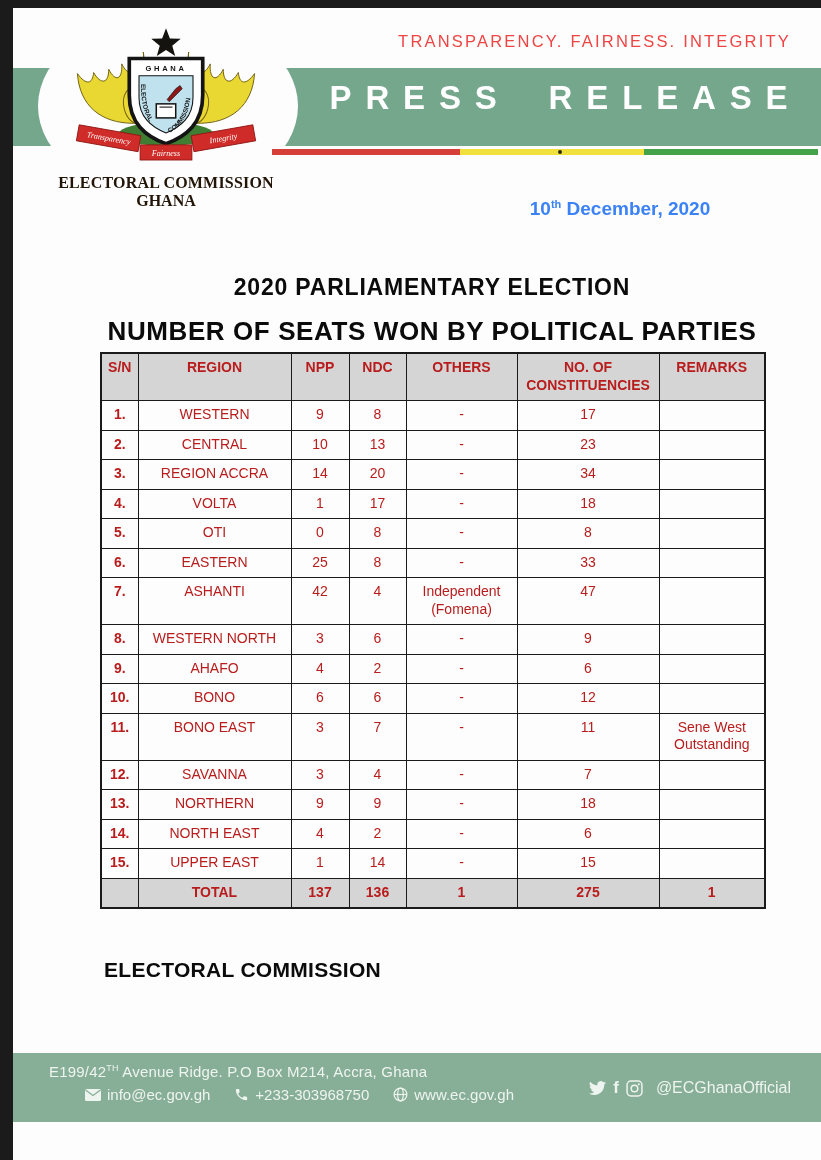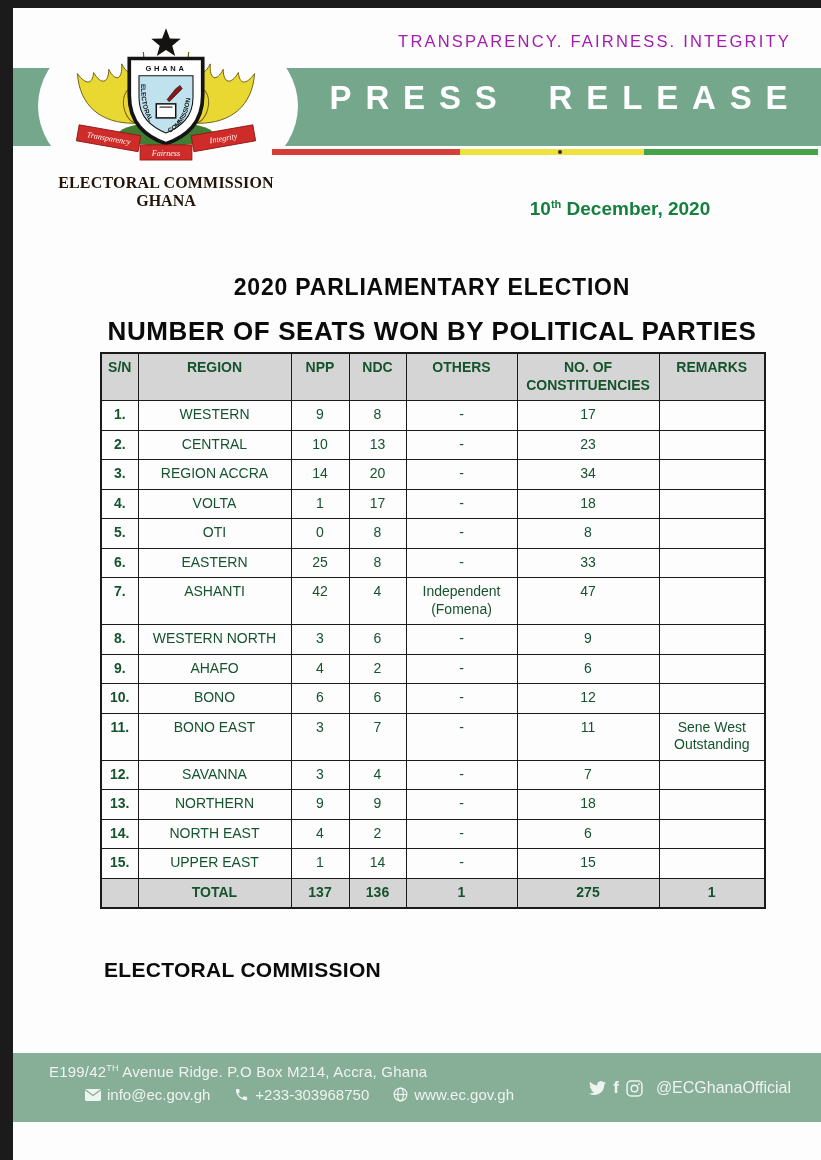--- a/index.html
+++ b/index.html
@@ -3,51 +3,51 @@
 <meta charset="utf-8">
 <style>
   html,body{margin:0;padding:0;background:#2a2a2a;}
   .page{position:relative;width:821px;height:1160px;background:#fdfdfd;overflow:hidden;
         font-family:"Liberation Sans",sans-serif;}
   .frame-top{position:absolute;left:0;top:0;width:821px;height:8px;background:#1b1b1b;}
   .frame-left{position:absolute;left:0;top:0;width:13px;height:1160px;background:#1b1b1b;}
 
   
   .tagline{position:absolute;right:30px;top:32px;font-size:16.5px;letter-spacing:2.2px;
-           color:#a21caf;font-weight:500;}
+           color:#ef4444;font-weight:500;}
   .banner{position:absolute;left:13px;top:68px;width:808px;height:78px;background:#74a78c;}
   .banner-cut{position:absolute;left:38px;top:14px;width:260px;height:184px;border-radius:50%;
               background:#fdfdfd;}
   .press-release{position:absolute;left:310px;top:68px;width:511px;height:59px;display:flex;
                  align-items:center;justify-content:center;color:#fff;font-size:33px;
                  font-weight:bold;letter-spacing:0.42em;word-spacing:0.45em;white-space:nowrap;}
   .stripe{position:absolute;left:272px;top:149px;width:546px;height:6px;display:flex;}
   .stripe .seg{height:100%;}
   .stripe-dot{position:absolute;left:558px;top:150px;width:4px;height:4px;border-radius:50%;
               background:#2a2a14;}
 
   
   .logo-block{position:absolute;left:58px;top:26px;width:216px;text-align:center;}
   .logo-caption{font-family:"Liberation Serif",serif;font-weight:bold;color:#221507;
                 font-size:16px;line-height:1.1;margin-top:2px;letter-spacing:0.2px;}
   .logo-caption2{font-family:"Liberation Serif",serif;font-weight:bold;color:#221507;
                  font-size:16px;line-height:1.15;}
 
   .date-line{position:absolute;left:500px;top:198px;width:240px;text-align:center;
-             font-size:19px;font-weight:bold;color:#15803d;}
+             font-size:19px;font-weight:bold;color:#3b82f6;}
   .date-line sup{font-size:11px;}
 
   
   .titles{position:absolute;left:100px;top:274px;width:664px;text-align:center;color:#0b0b0b;}
   .titles .t1{font-size:23px;font-weight:bold;letter-spacing:0.8px;}
   .titles .t2{font-size:26px;font-weight:bold;letter-spacing:0.6px;margin-top:15px;}
 
   
   table.results{position:absolute;left:100px;top:352px;width:664px;border-collapse:collapse;
-                table-layout:fixed;font-size:14px;color:#14532d;}
+                table-layout:fixed;font-size:14px;color:#b91c1c;}
   table.results th,table.results td{border:1px solid #1a1a1a;vertical-align:top;
                 padding:5px 3px 6px;text-align:center;line-height:1.25;}
   table.results{border:2px solid #1a1a1a;}
   table.results th{background:#d5d5d5;font-weight:bold;height:34px;}
   table.results td{height:17px;}
   td.sn{font-weight:bold;}
   tr.total-row td{background:#d5d5d5;font-weight:bold;}
 
   .signature{position:absolute;left:104px;top:958px;font-size:21px;font-weight:bold;
              color:#0b0b0b;letter-spacing:0.3px;}

